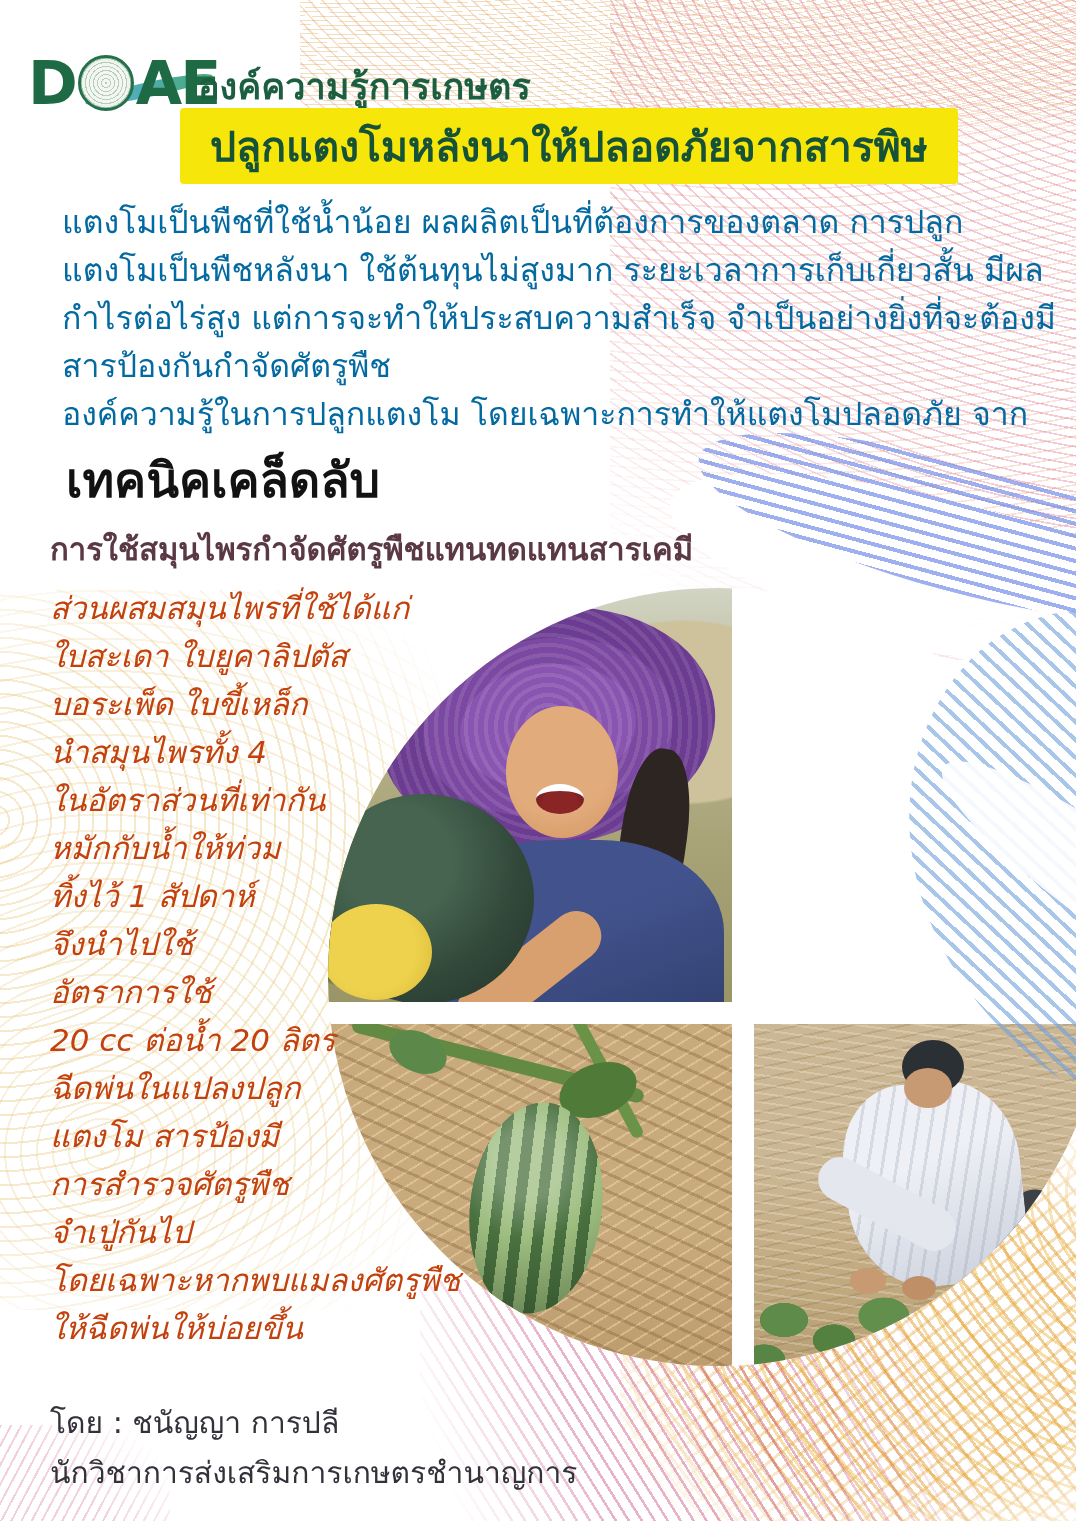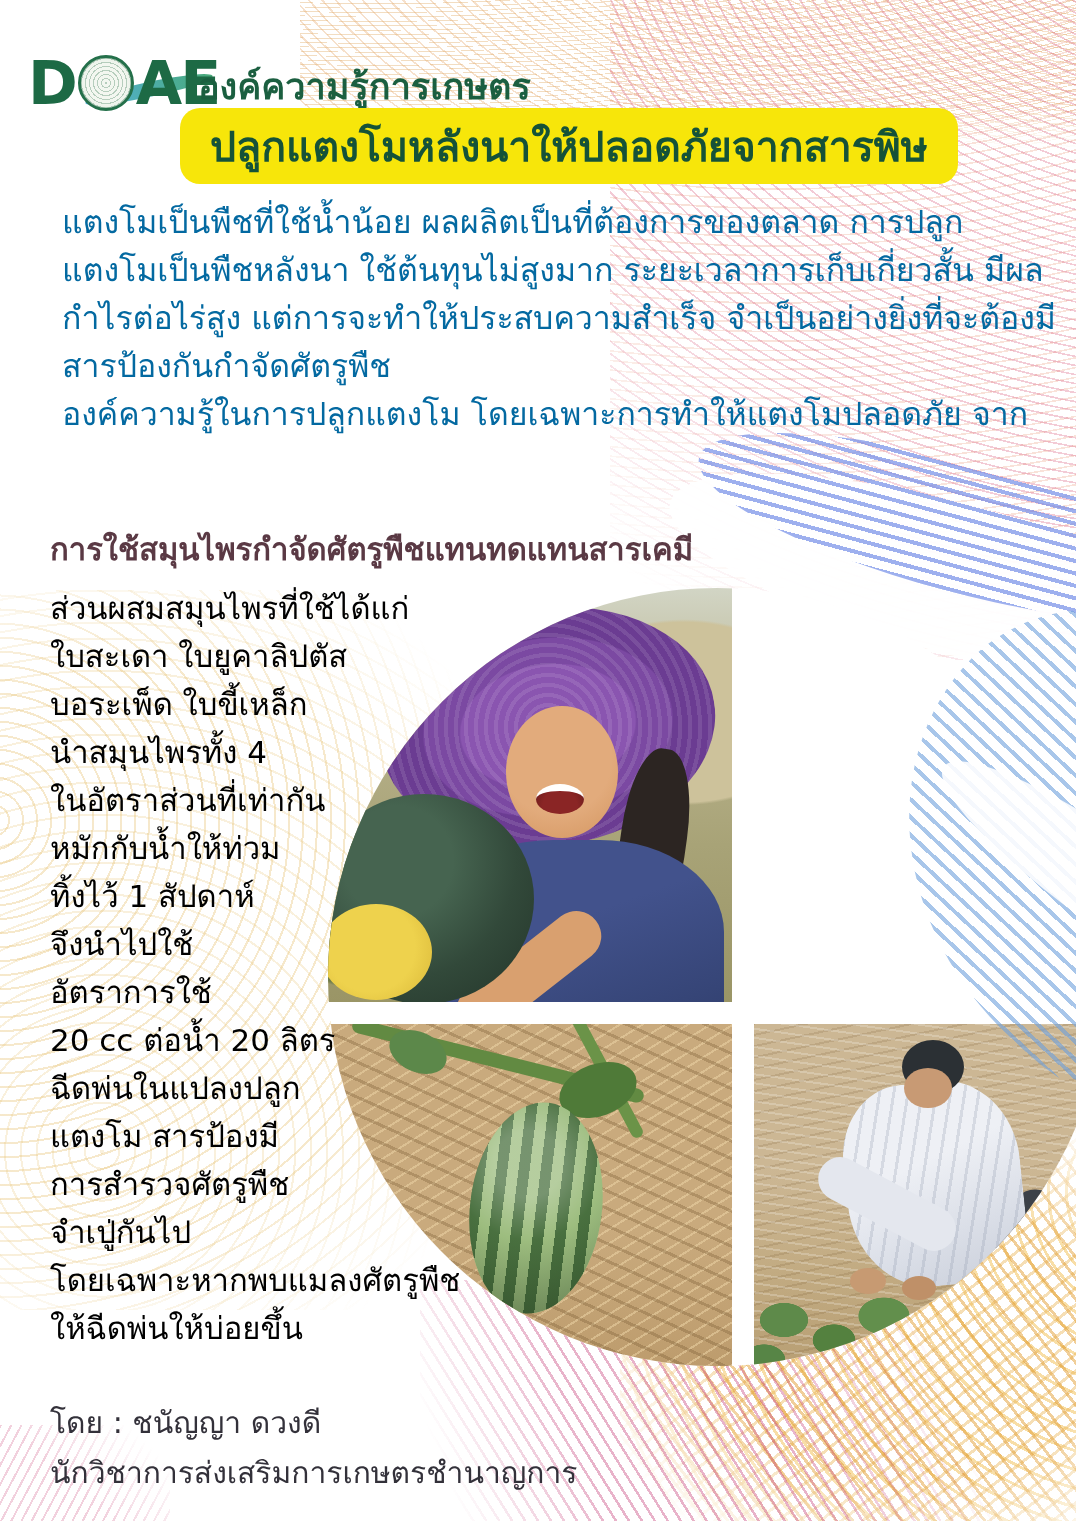--- a/index.html
+++ b/index.html
@@ -66,31 +66,31 @@
       radial-gradient(circle,#f3f7f0 0 55%,#dde8dd 100%);
   }
   .logo-swoosh{
     position:absolute;left:56px;top:34px;width:130px;height:15px;border-radius:50%;
     background:linear-gradient(90deg,#3fa8d8,#35a06a);transform:rotate(-12deg);opacity:.9;z-index:1;
   }
   .brand-label{position:absolute;left:198px;top:58px;font-size:36px;font-weight:700;color:#1b5f40;z-index:3;white-space:nowrap;}
   
   .title-pill{
     position:absolute;left:180px;top:108px;height:76px;z-index:3;
-    background:#f7e60a;border-radius:20px;display:flex;align-items:center;
+    background:#f7e60a;border-radius:4px;display:flex;align-items:center;
     padding:0 30px;white-space:nowrap;
   }
   .title-pill span{font-size:41px;font-weight:700;color:#155238;}
   
   .intro{position:absolute;left:62px;top:198px;z-index:3;}
   .intro div{font-size:32px;line-height:48px;color:#0369a1;white-space:nowrap;}
   .section-heading{position:absolute;left:66px;top:442px;font-size:48px;font-weight:800;color:#121212;z-index:3;white-space:nowrap;}
   .sub-heading{position:absolute;left:50px;top:524px;font-size:31px;font-weight:700;color:#5a3944;z-index:3;white-space:nowrap;}
   .method{position:absolute;left:50px;top:584px;z-index:3;}
-  .method div{font-size:31px;line-height:48px;color:#000000;white-space:nowrap;}
+  .method div{font-size:31px;line-height:48px;color:#c2410c;white-space:nowrap;font-style:italic;}
   .credit{position:absolute;left:50px;top:1398px;z-index:3;}
   .credit div{font-size:30px;line-height:50px;color:#33313a;white-space:nowrap;}
   
   .collage{
     position:absolute;left:328px;top:588px;width:778px;height:778px;border-radius:50%;
     background:#ffffff;overflow:hidden;z-index:1;
   }
   .cell{position:absolute;overflow:hidden;}
   .cell-woman{left:0;top:0;width:404px;height:414px;}
   .cell-pile{left:426px;top:30px;width:352px;height:384px;}
@@ -236,20 +236,21 @@
   </div>
 
   <div class="intro">
     <div>แตงโมเป็นพืชที่ใช้น้ำน้อย ผลผลิตเป็นที่ต้องการของตลาด การปลูก</div>
     <div>แตงโมเป็นพืชหลังนา ใช้ต้นทุนไม่สูงมาก ระยะเวลาการเก็บเกี่ยวสั้น มีผล</div>
     <div>กำไรต่อไร่สูง แต่การจะทำให้ประสบความสำเร็จ จำเป็นอย่างยิ่งที่จะต้องมี</div>
     <div>สารป้องกันกำจัดศัตรูพืช</div>
     <div>องค์ความรู้ในการปลูกแตงโม โดยเฉพาะการทำให้แตงโมปลอดภัย จาก</div>
   </div>
 
+  <div class="section-heading">เทคนิคเคล็ดลับ</div>
   <div class="sub-heading">การใช้สมุนไพรกำจัดศัตรูพืชแทนทดแทนสารเคมี</div>
 
   <div class="method">
     <div>ส่วนผสมสมุนไพรที่ใช้ได้แก่</div>
     <div>ใบสะเดา ใบยูคาลิปตัส</div>
     <div>บอระเพ็ด ใบขี้เหล็ก</div>
     <div>นำสมุนไพรทั้ง 4</div>
     <div>ในอัตราส่วนที่เท่ากัน</div>
     <div>หมักกับน้ำให้ท่วม</div>
     <div>ทิ้งไว้ 1 สัปดาห์</div>
@@ -297,17 +298,17 @@
       <div class="m-hand2"></div>
     </div>
   </div>
 
   <div class="wave-white-1"></div>
   <div class="wave-stripes-1"></div>
   <div class="wave-stripes-2"></div>
   <div class="wave-white-2"></div>
 
   <div class="credit">
-    <div>โดย : ชนัญญา ดวงดี</div>
+    <div>โดย : ชนัญญา การปลี</div>
     <div>นักวิชาการส่งเสริมการเกษตรชำนาญการ</div>
   </div>
 
 </div>
 
 </body></html>

